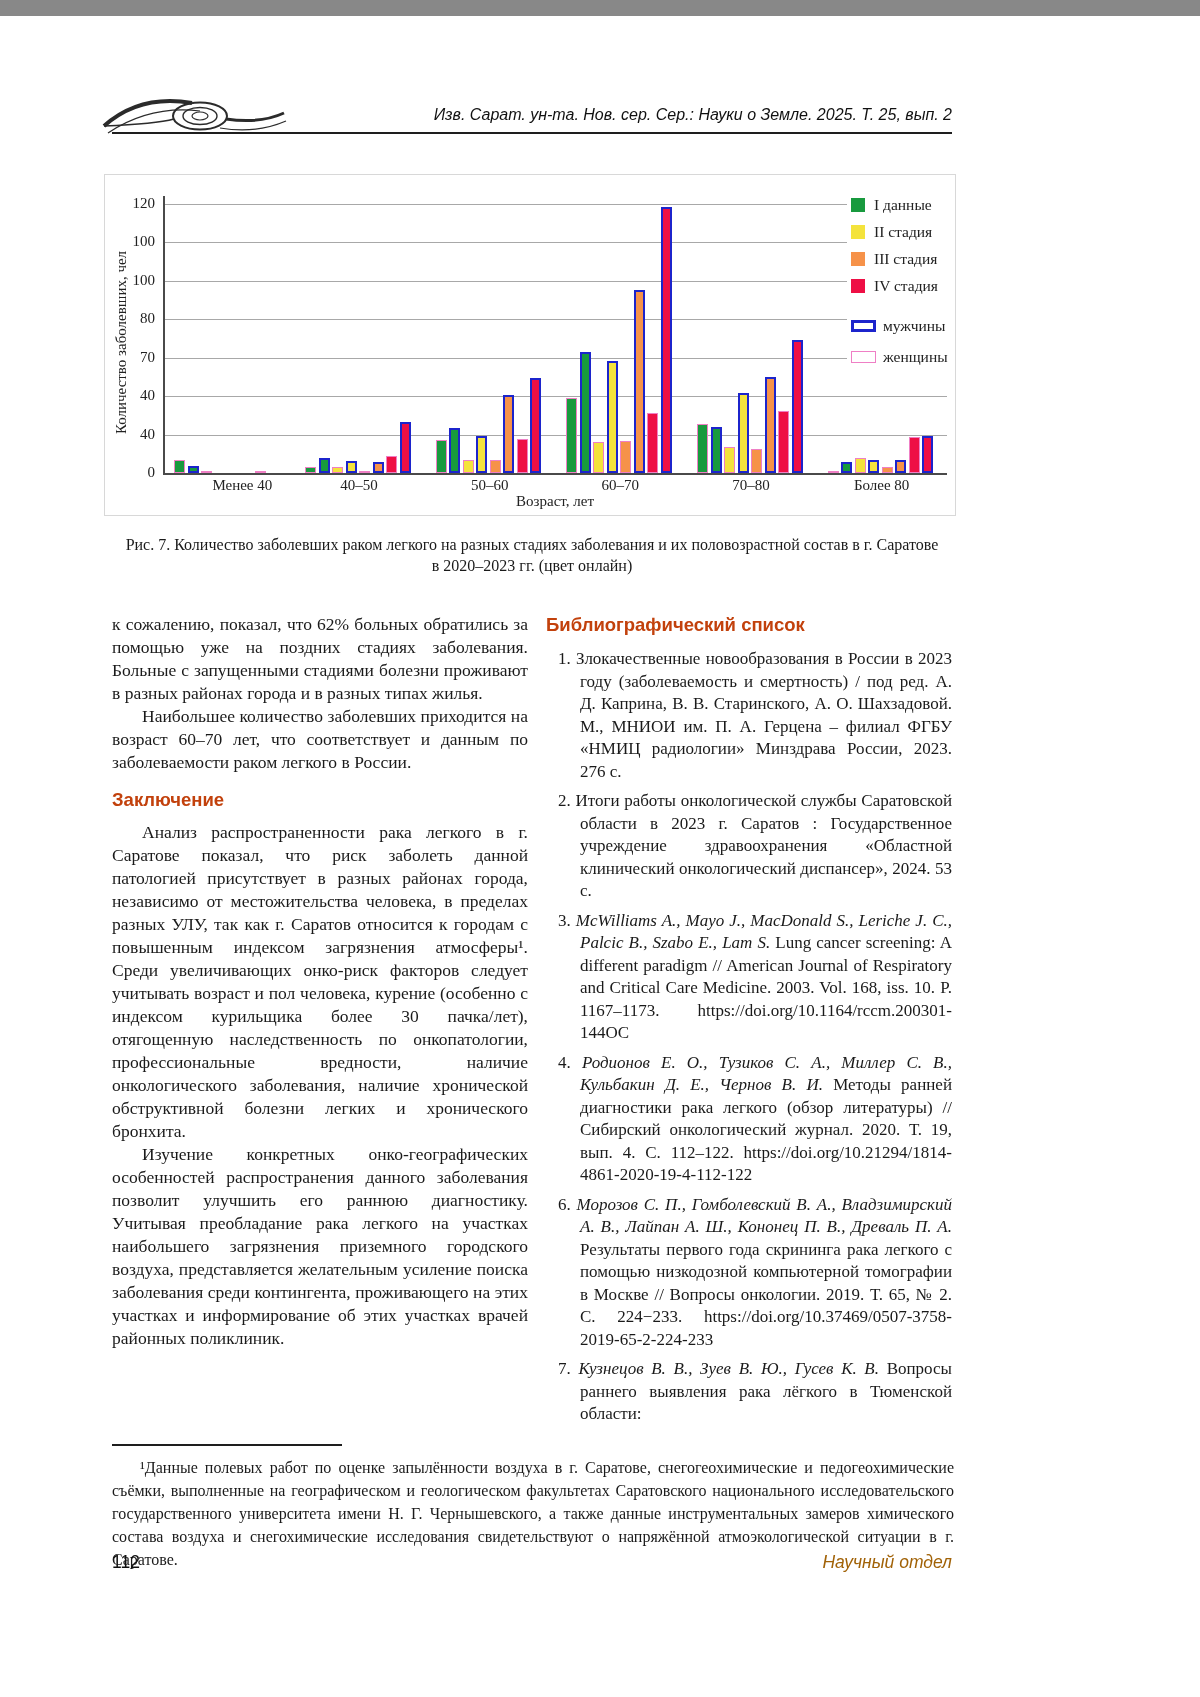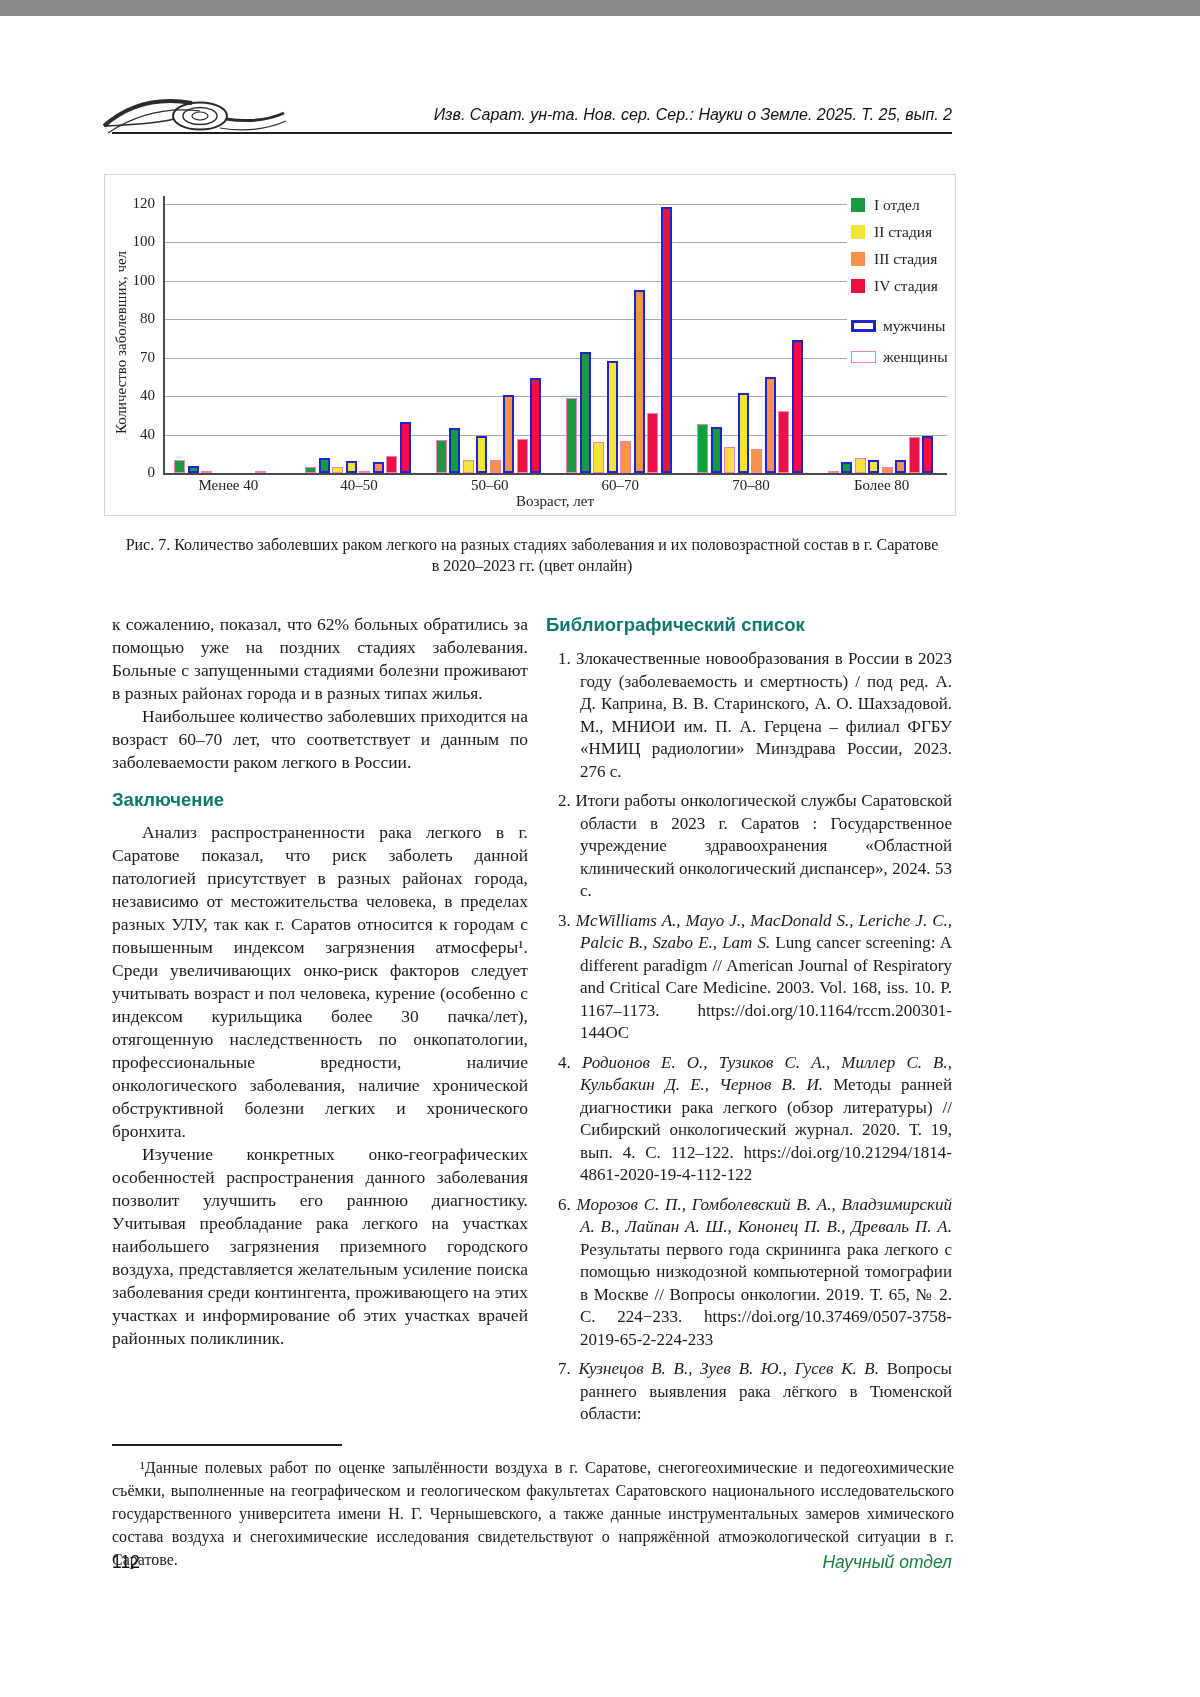--- a/index.html
+++ b/index.html
@@ -32,32 +32,32 @@
   
   .caption{position:absolute;left:112px;width:840px;top:518px;text-align:center;
            font-size:16px;line-height:21px;color:#1a1a1a;}
   
   .col{position:absolute;top:597px;text-align:justify;font-size:17.5px;line-height:23px;}
   .col-left{left:112px;width:416px;}
   .col-right{left:546px;width:406px;}
   .col p{margin:0;}
   .ind{text-indent:30px;}
   .col h2{font-family:"Liberation Sans",sans-serif;font-size:18.5px;font-weight:700;
-          text-align:left;text-indent:0;margin:14px 0 10px 0;color:#0f766e;}
+          text-align:left;text-indent:0;margin:14px 0 10px 0;color:#c2410c;}
   .col-right h2{margin:0 0 12px 0;}
   .ref{padding-left:34px;text-indent:-22px;margin:0 0 7px 0;font-size:17px;line-height:22.5px;}
   .ref .authors{font-style:italic;}
   
   .footnote-rule{position:absolute;left:112px;top:1428px;width:230px;height:2px;background:#1e1e1e;}
   .footnote{position:absolute;left:112px;top:1440px;width:842px;font-size:16px;line-height:23px;
             text-align:justify;text-indent:28px;margin:0;}
   
   .pageno{position:absolute;left:112px;top:1536px;font-size:17.5px;font-family:"Liberation Sans",sans-serif;color:#111;}
   .section-label{position:absolute;right:248px;top:1536px;font-size:17.5px;font-style:italic;
-                 font-family:"Liberation Sans",sans-serif;color:#15803d;}
+                 font-family:"Liberation Sans",sans-serif;color:#a16207;}
 </style>
 </head>
 <body>
 
 <div class="page">
 
   <svg class="logo" width="192" height="54" viewBox="0 0 192 54">
     <g fill="none" stroke="#2b2b2b">
       <path d="M6 38 Q42 6 94 15" stroke-width="4"></path>
       <path d="M10 45 Q52 17 102 23" stroke-width="1.2"></path>
@@ -85,21 +85,21 @@
         <div class="ytick" style="top: 173.7px;">70</div>
         <div class="grid" style="left: 58px; top: 144.3px; width: 784px;"></div>
         <div class="ytick" style="top: 135.3px;">80</div>
         <div class="grid" style="left: 58px; top: 105.9px; width: 784px;"></div>
         <div class="ytick" style="top: 96.9px;">100</div>
         <div class="grid" style="left: 58px; top: 67.4px; width: 784px;"></div>
         <div class="ytick" style="top: 58.4px;">100</div>
         <div class="grid" style="left: 58px; top: 29px; width: 784px;"></div>
         <div class="ytick" style="top: 20px;">120</div>
         <div class="vaxis" style="left: 58px; top: 21px; height: 277px;"></div>
-        <div class="xcat" style="left: 58px; width: 130.7px; font-family: Liberation Serif, serif;">Менее 40</div>
+        <div class="xcat" style="left: 72px; width: 130.7px; font-family: Liberation Serif, serif;">Менее 40</div>
         <div class="bar" style="left: 69.3px; width: 11px; top: 284.6px; height: 13.5px; background: rgb(24, 154, 62); border: 1.5px solid rgb(239, 127, 197);"></div>
         <div class="bar" style="left: 82.8px; width: 11px; top: 291.3px; height: 6.7px; background: rgb(24, 154, 62); border: 2.5px solid rgb(28, 36, 204);"></div>
         <div class="bar" style="left: 96.3px; width: 11px; top: 296px; height: 2px; background: rgb(244, 227, 60); border: 1px solid rgb(239, 127, 197);"></div>
         <div class="bar" style="left: 150.3px; width: 11px; top: 296px; height: 2px; background: rgb(238, 15, 69); border: 1px solid rgb(239, 127, 197);"></div>
         <div class="xcat" style="left: 188.7px; width: 130.7px;">40–50</div>
         <div class="bar" style="left: 200px; width: 11px; top: 292.2px; height: 5.8px; background: rgb(24, 154, 62); border: 1.5px solid rgb(239, 127, 197);"></div>
         <div class="bar" style="left: 213.5px; width: 11px; top: 282.6px; height: 15.4px; background: rgb(24, 154, 62); border: 2.5px solid rgb(28, 36, 204);"></div>
         <div class="bar" style="left: 227px; width: 11px; top: 292.2px; height: 5.8px; background: rgb(244, 227, 60); border: 1.5px solid rgb(239, 127, 197);"></div>
         <div class="bar" style="left: 240.5px; width: 11px; top: 285.5px; height: 12.5px; background: rgb(244, 227, 60); border: 2.5px solid rgb(28, 36, 204);"></div>
         <div class="bar" style="left: 254px; width: 11px; top: 296px; height: 2px; background: rgb(246, 146, 73); border: 1px solid rgb(239, 127, 197);"></div>
@@ -140,21 +140,21 @@
         <div class="bar" style="left: 763.2px; width: 11px; top: 284.6px; height: 13.5px; background: rgb(244, 227, 60); border: 2.5px solid rgb(28, 36, 204);"></div>
         <div class="bar" style="left: 776.7px; width: 11px; top: 292.2px; height: 5.8px; background: rgb(246, 146, 73); border: 1.5px solid rgb(239, 127, 197);"></div>
         <div class="bar" style="left: 790.2px; width: 11px; top: 284.6px; height: 13.5px; background: rgb(246, 146, 73); border: 2.5px solid rgb(28, 36, 204);"></div>
         <div class="bar" style="left: 803.7px; width: 11px; top: 261.5px; height: 36.5px; background: rgb(238, 15, 69); border: 1.5px solid rgb(239, 127, 197);"></div>
         <div class="bar" style="left: 817.2px; width: 11px; top: 260.5px; height: 37.5px; background: rgb(238, 15, 69); border: 2.5px solid rgb(28, 36, 204);"></div>
         <div class="haxis" style="left: 58px; top: 298px; width: 784px;"></div>
       </div>
     <div id="legend">
         <div class="leg-row">
           <div class="leg-sq" style="background: rgb(24, 154, 62);"></div>
-          <div class="leg-label">I отдел</div>
+          <div class="leg-label">I данные</div>
         </div>
         <div class="leg-row">
           <div class="leg-sq" style="background: rgb(244, 227, 60);"></div>
           <div class="leg-label">II стадия</div>
         </div>
         <div class="leg-row">
           <div class="leg-sq" style="background: rgb(246, 146, 73);"></div>
           <div class="leg-label">III стадия</div>
         </div>
         <div class="leg-row">

